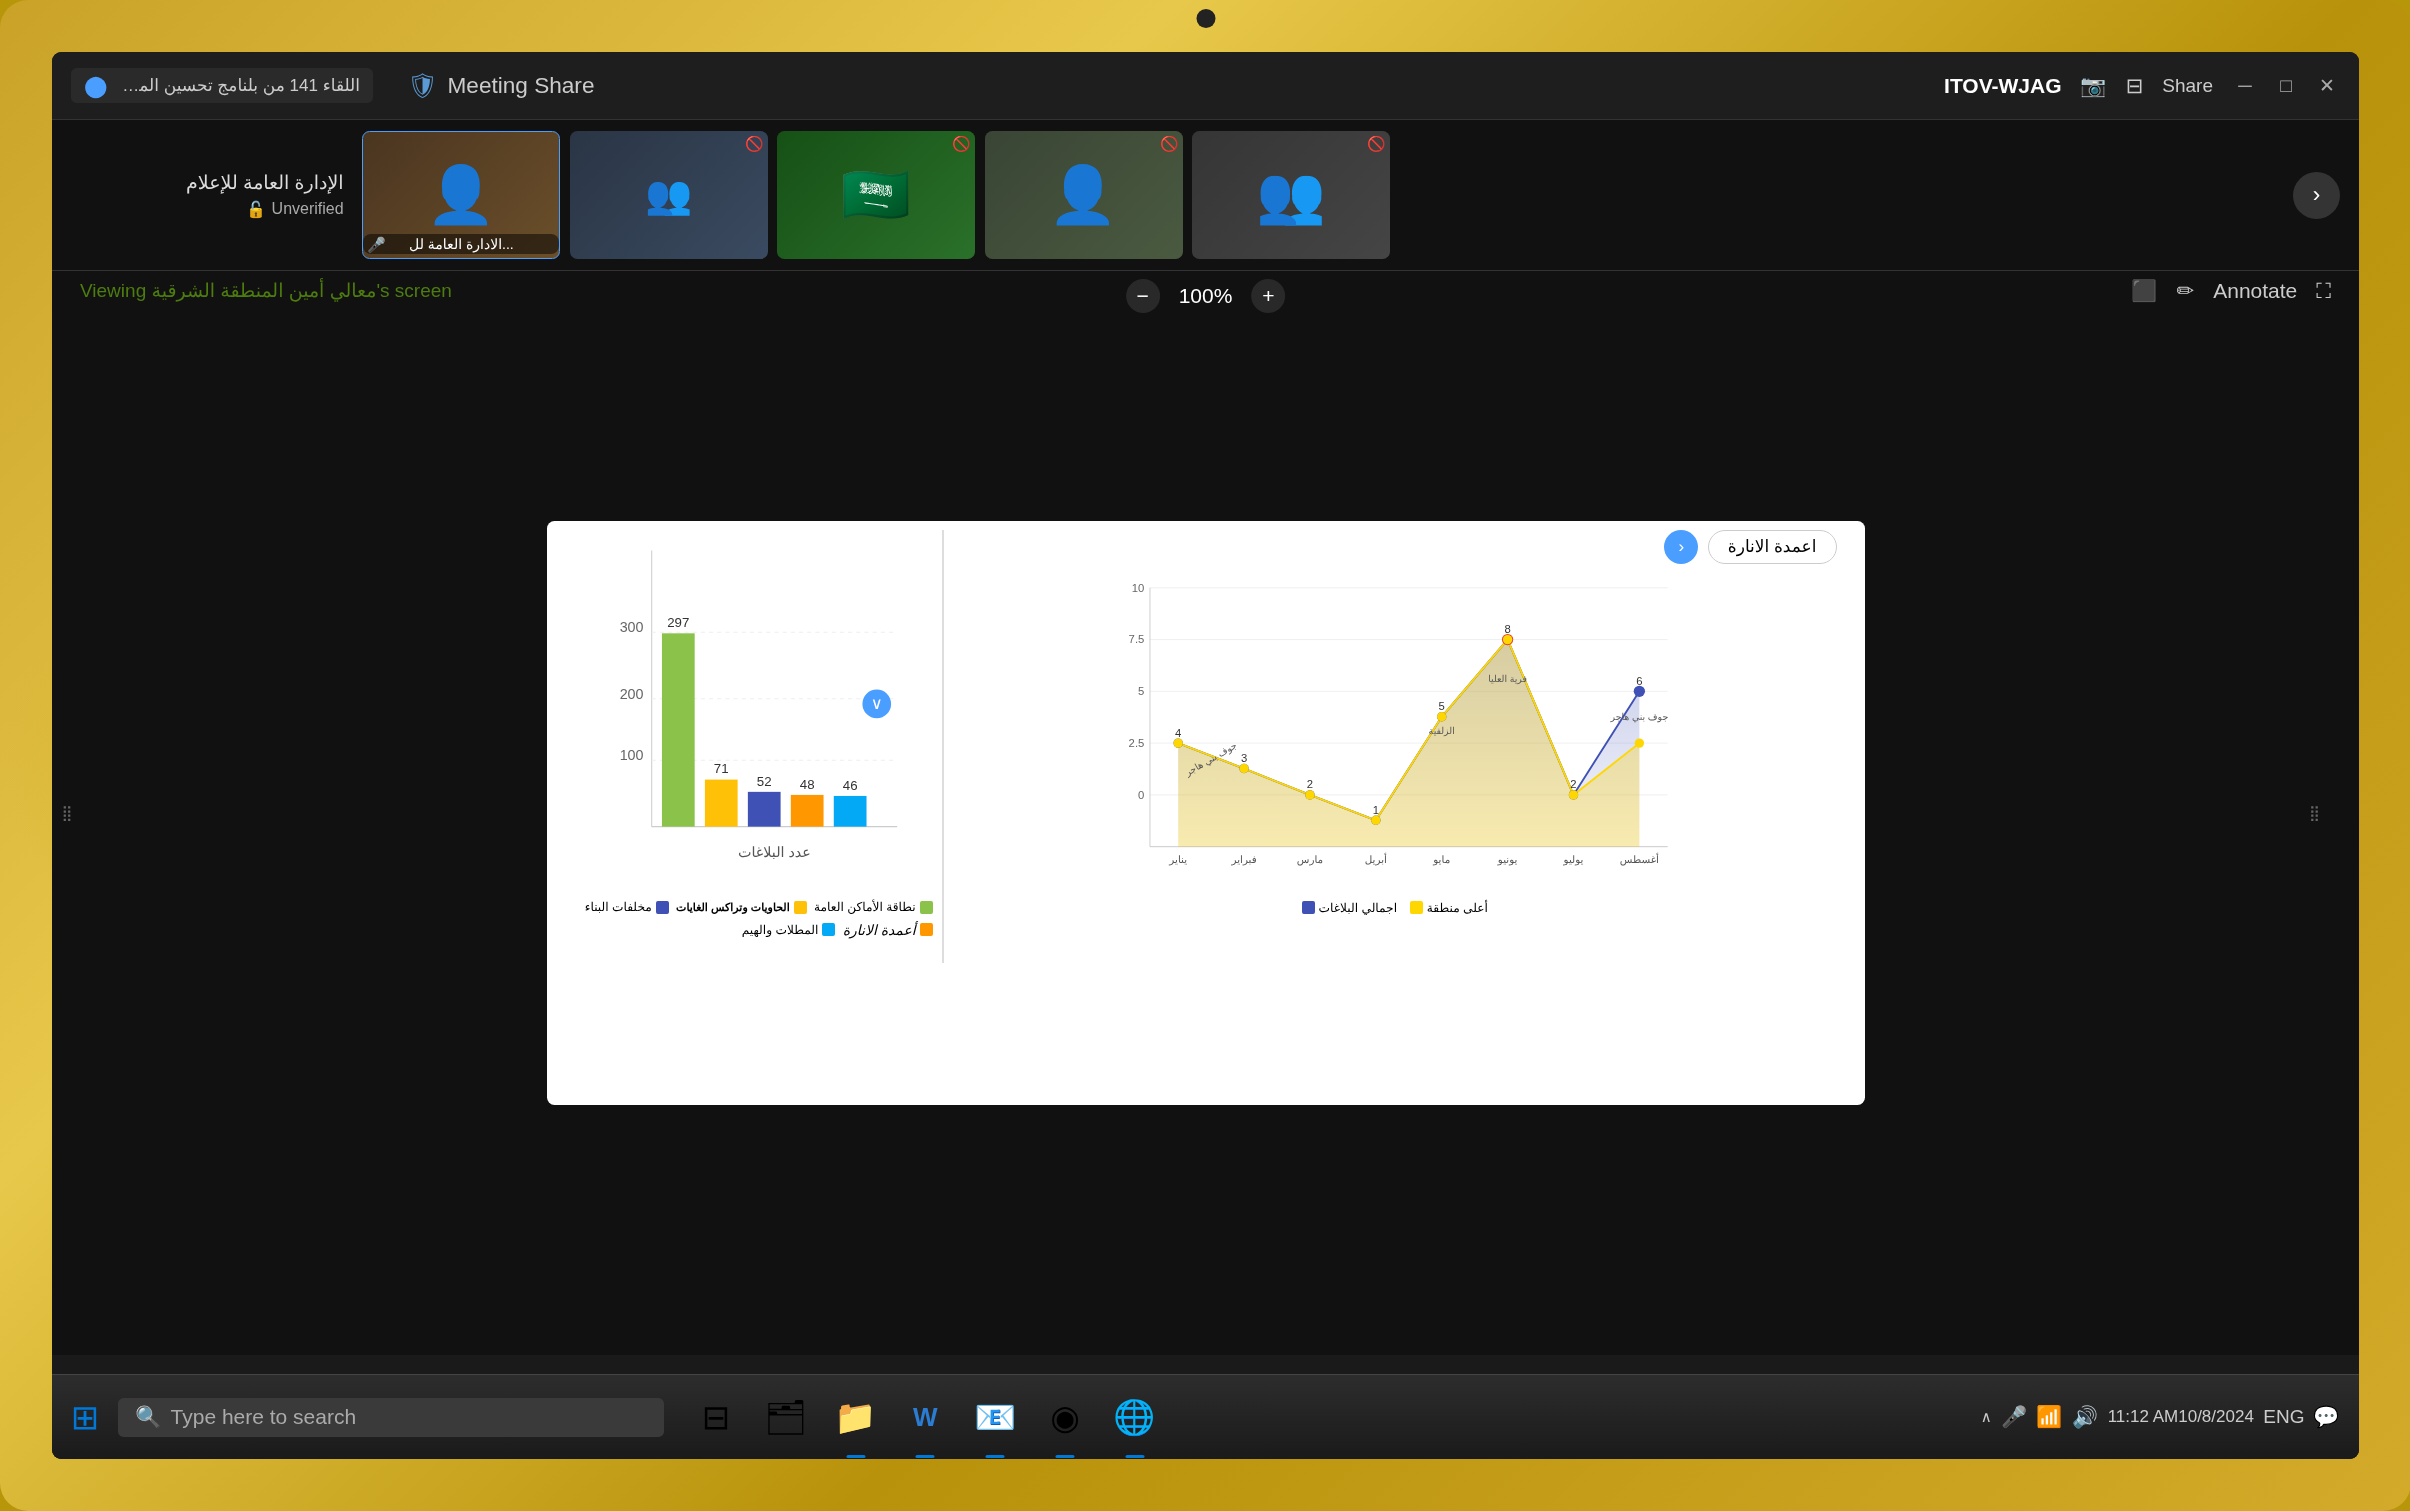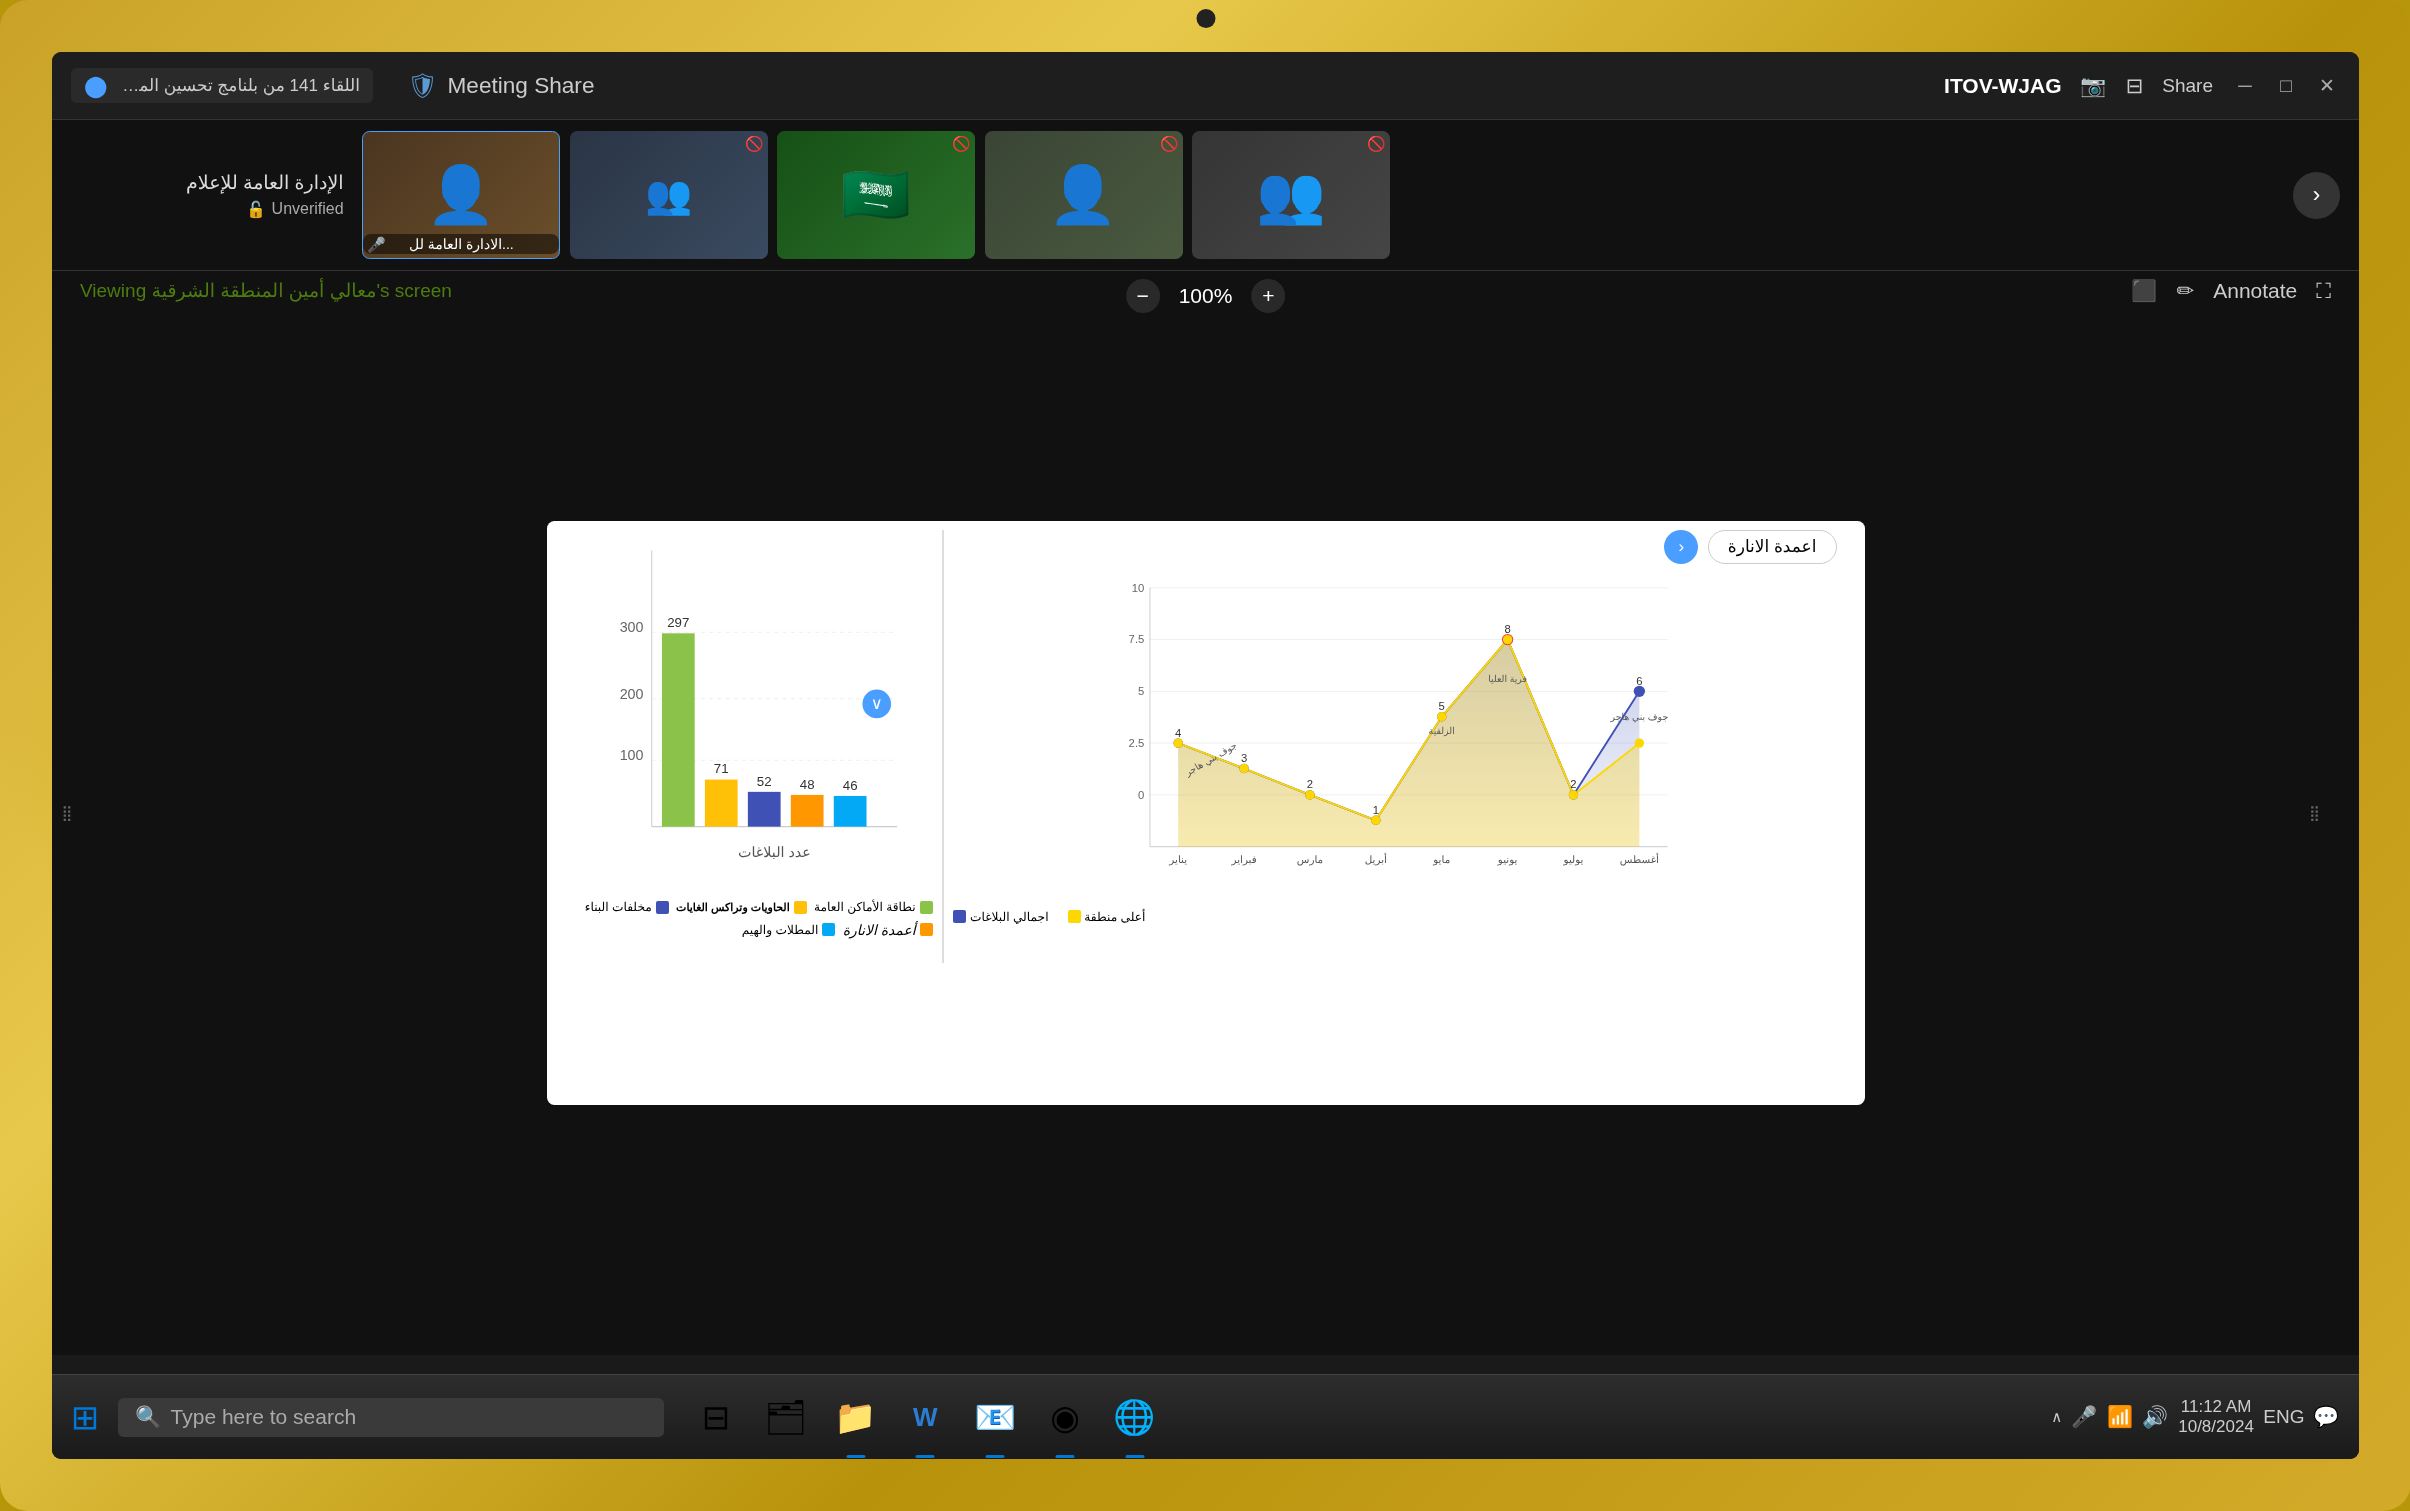--- a/index.html
+++ b/index.html
@@ -378,23 +378,23 @@
       display: flex;
       align-items: center;
       justify-content: center;
       color: white;
       font-size: 17px;
       cursor: pointer;
     }
 
     .line-legend {
       display: flex;
-      gap: 19px;
-      justify-content: flex-start;
-      margin-top: 18px;
+      gap: 13px;
+      justify-content: center;
+      margin-top: 9px;
       font-size: 12.2px;
     }
 
     
     .bottom-toolbar {
       position: absolute;
       bottom: 0; left: 0; right: 0;
       height: 104px;
       background: #1a1a1a;
       display: flex;
@@ -531,21 +531,21 @@
       align-items: center;
       gap: 9.4px;
       padding: 0 19px;
       color: #ccc;
       font-size: 17px;
       height: 85px;
     }
 
     .sys-time {
       display: flex;
-      flex-direction: column;
+      flex-direction: row;
       align-items: center;
       font-size: 17px;
       color: #ccc;
     }
 
     .language-indicator {
       color: #ccc;
       font-size: 19px;
     }
 

